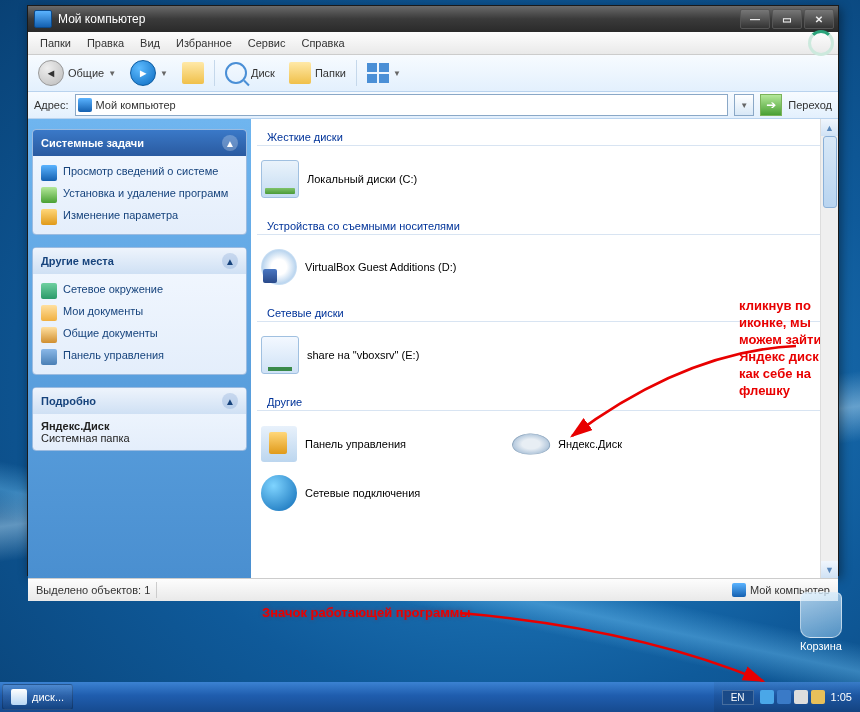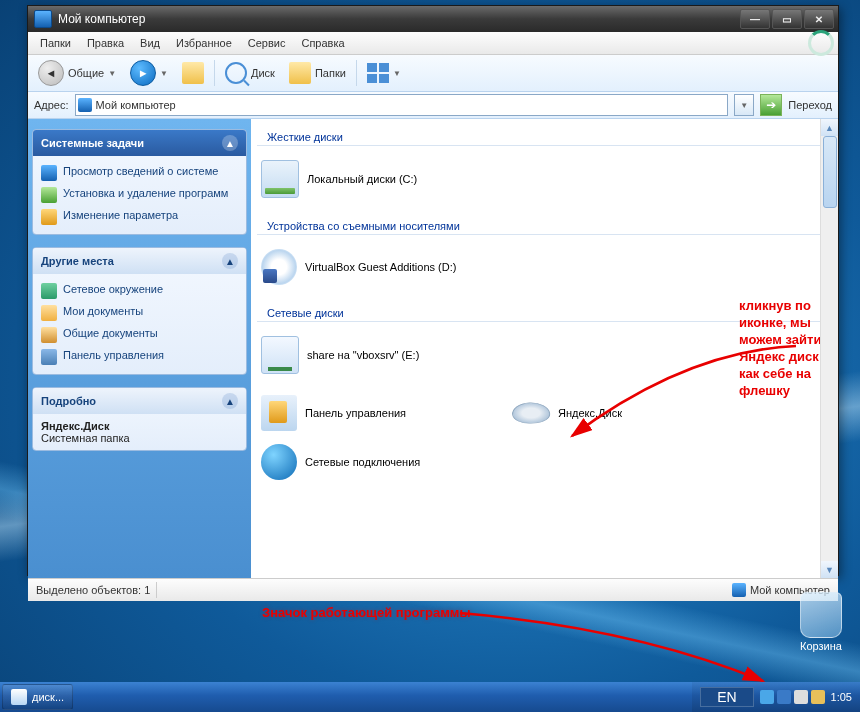--- a/index.html
+++ b/index.html
@@ -76,21 +76,21 @@
 .statusbar{height:22px;border-top:1px solid #ccc;background:linear-gradient(#fdfdfd,#e9e9e9);display:flex;align-items:center;padding:0 8px;color:#333;gap:6px}
 .statusbar .sep{width:1px;height:16px;background:#ccc}
 .statusbar .mc{margin-left:auto;display:flex;align-items:center;gap:4px}
 .statusbar .mcicon{width:14px;height:14px;background:linear-gradient(#5ab3ff,#1460b0);border-radius:2px}
 .recycle{position:absolute;right:18px;bottom:60px;text-align:center;color:#fff;font-size:11px}
 .recycle .bin{width:40px;height:44px;margin:0 auto 2px;background:linear-gradient(160deg,rgba(220,240,255,.75),rgba(140,195,235,.55));border:1px solid rgba(255,255,255,.5);border-radius:6px 6px 10px 10px}
 .taskbar{position:absolute;left:0;right:0;bottom:0;height:30px;background:linear-gradient(to bottom,#3b82d2 0%,#1f5dae 45%,#164a8f 100%);display:flex;align-items:center;color:#fff;font-size:11px}
 .taskbtn{height:24px;display:flex;align-items:center;gap:5px;padding:0 8px;margin:0 2px;background:linear-gradient(rgba(255,255,255,.12),rgba(0,0,0,.12));border:1px solid rgba(0,0,0,.2);border-radius:3px}
 .taskbtn .ti{width:16px;height:16px;border-radius:2px}
 .tray{margin-left:auto;display:flex;align-items:center;gap:6px;padding:0 8px;height:100%;background:linear-gradient(rgba(0,0,0,.05),rgba(0,0,0,.1))}
-.lang{background:#1a4a88;padding:1px 16px;font-size:14px;border:1px solid rgba(255,255,255,.2)}
+.lang{background:#1a4a88;padding:1px 8px;font-size:10px;border:1px solid rgba(255,255,255,.2)}
 .trayicons{display:flex;gap:3px}
 .trayicons span{width:14px;height:14px;border-radius:2px}
 </style>
 </head>
 <body>
 
 <div class="desktop">
   <div class="ray ray1"></div>
     <div class="ray ray2"></div>
 
@@ -237,20 +237,21 @@
               <span>VirtualBox Guest Additions (D:)</span>
             </div>
         </div>
         <div class="cat">Сетевые диски</div>
         <div class="items">
           <div class="item">
               <div class="ico48 netd"></div>
               <span>share на "vboxsrv" (E:)</span>
             </div>
         </div>
+        <div class="cat">Другие</div>
         <div class="items">
           <div class="item">
               <div class="ico48 cpanel"></div>
               <span>Панель управления</span>
             </div>
           <div class="item">
               <div class="ico48 ydisk"></div>
               <span>Яндекс.Диск</span>
             </div>
           <div class="item" style="width:470px">

